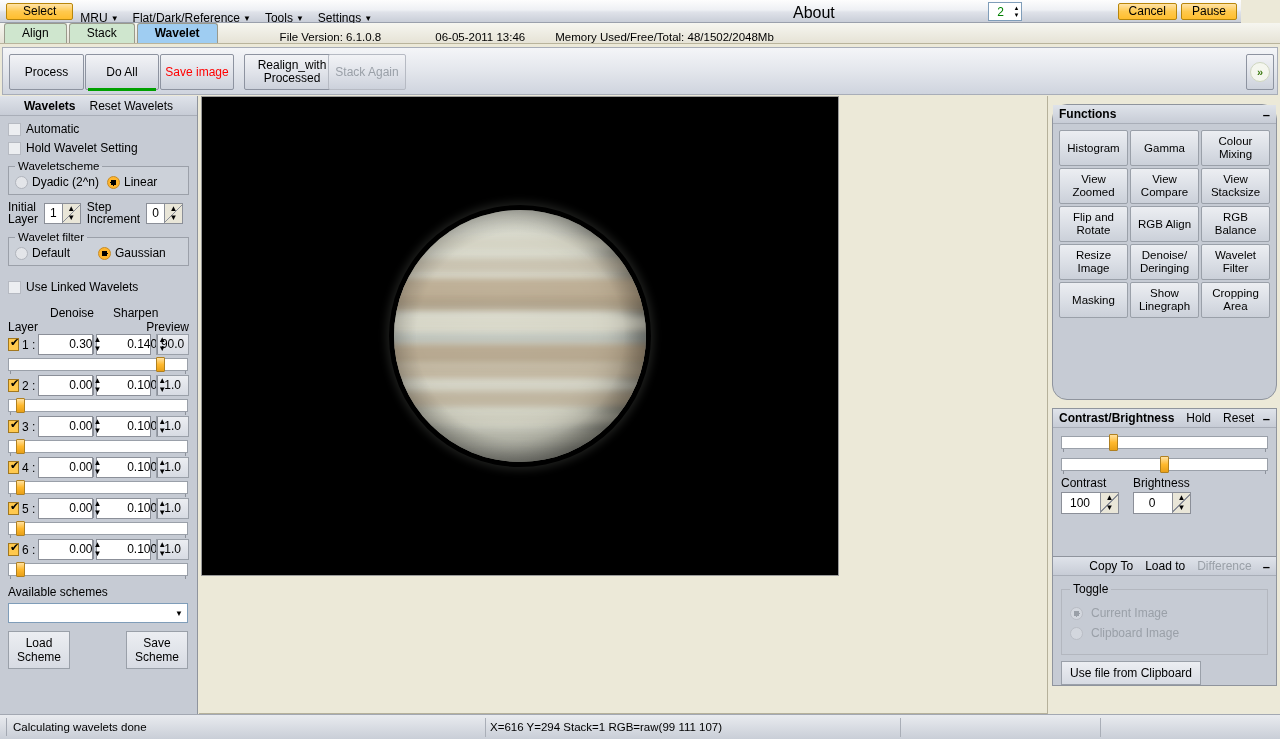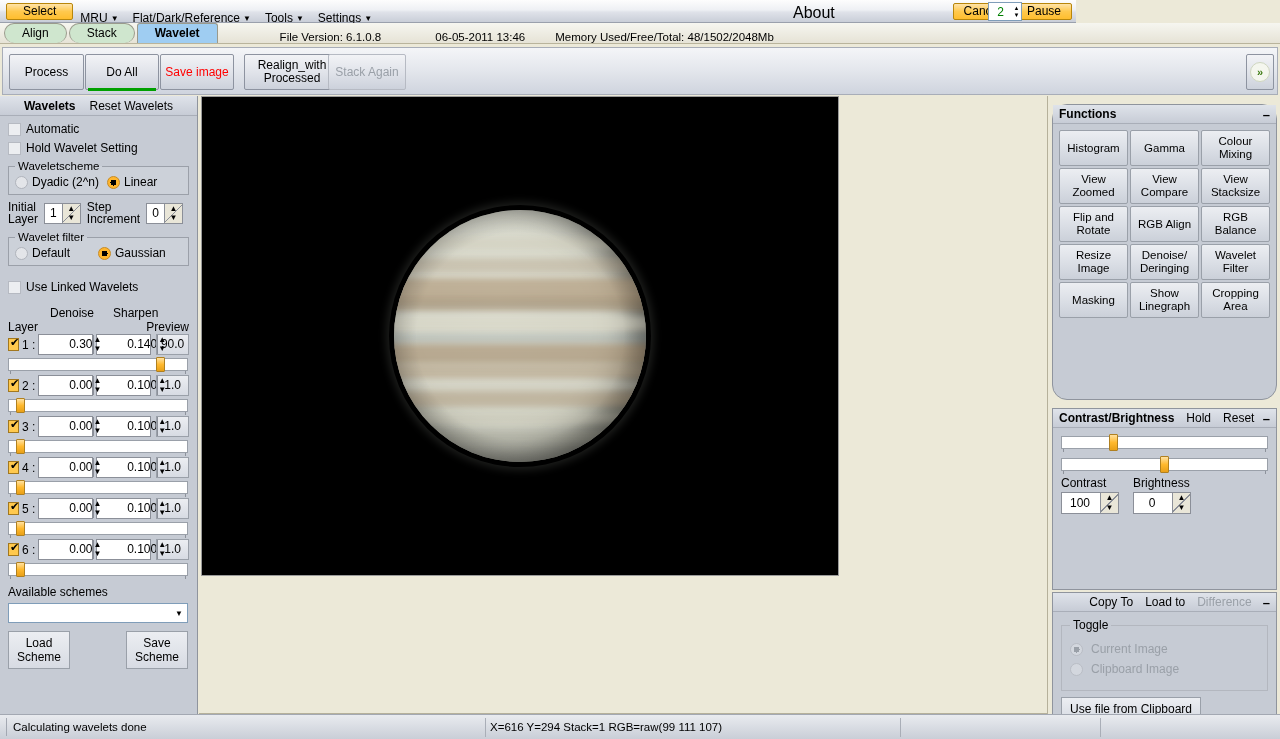--- a/index.html
+++ b/index.html
@@ -10,21 +10,21 @@
     overflow: hidden;
     font-family: "Liberation Sans", sans-serif;
     font-size: 12px;
     color: #000;
     background: #ece9d8;
   }
   #app { position: relative; width: 1280px; height: 739px; background: #ece9d8; }
 
   
   .menubar {
-    position: absolute; left: 0; top: 0; width: 1076px; height: 23px;
+    position: absolute; left: 0; top: 0; width: 1241px; height: 23px;
     background: linear-gradient(to bottom, #fdfdfd 0%, #eef0f4 45%, #dfe2e9 55%, #c9ced8 100%);
     border-bottom: 1px solid #9aa0ac;
     display: flex; align-items: center;
   }
   .menu-btn-primary {
     margin-left: 6px; height: 17px; line-height: 15px;
     padding: 0 16px;
     background: linear-gradient(to bottom,#ffd municipal,#ffcf72);
     background: linear-gradient(to bottom,#ffe3a8 0%,#ffc94e 50%,#ffbe2e 100%);
     border: 1px solid #b8860b; border-radius: 2px;
@@ -57,21 +57,21 @@
     background: linear-gradient(to bottom,#f6f6f0,#e6e3d6);
     border-bottom: 1px solid #b9b49c;
     display: flex; align-items: flex-end;
   }
   .tab {
     height: 20px; line-height: 19px; padding: 0 17px; margin-right: 2px;
     border: 1px solid #9a9a8c; border-bottom: none;
     border-radius: 3px 3px 0 0;
     font-size: 12px; cursor: pointer;
   }
-  .tab.green { background: #cfe6ce; border-radius: 10px; }
+  .tab.green { background: #cfe6ce; }
   .tab.active { background: #9fcdf2; font-weight: bold; }
   .tabinfo { font-size: 11.5px; margin-left: 30px; color: #000; }
   .tabinfo.sp1 { margin-left: 60px; }
   .tabinfo.sp2 { margin-left: 54px; }
 
   
   .toolbar {
     position: absolute; left: 2px; top: 47px; width: 1276px; height: 48px;
     background: linear-gradient(to bottom,#f4f5f8 0%,#e3e6ec 50%,#cfd4de 100%);
     border: 1px solid #a8adb8;
@@ -750,21 +750,21 @@
             <div class="num">0</div>
             <div class="btns">
               <div class="up">▲</div>
               <div class="dn">▼</div>
             </div>
           </div>
         </div>
       </div>
     </div>
 
-    <div class="rpanel" style="top:496px; height:130px;">
+    <div class="rpanel" style="top:460px; height:130px;">
       <div class="rp-head rp-head-center">
         <span class="lnk">Copy To</span>
         <span class="lnk">Load to</span>
         <span class="lnk dis">Difference</span>
         <span class="minus">–</span>
       </div>
       <fieldset class="toggle-grp">
         <legend>Toggle</legend>
         <div class="tg-row">
           <span class="radio dis on"></span>

